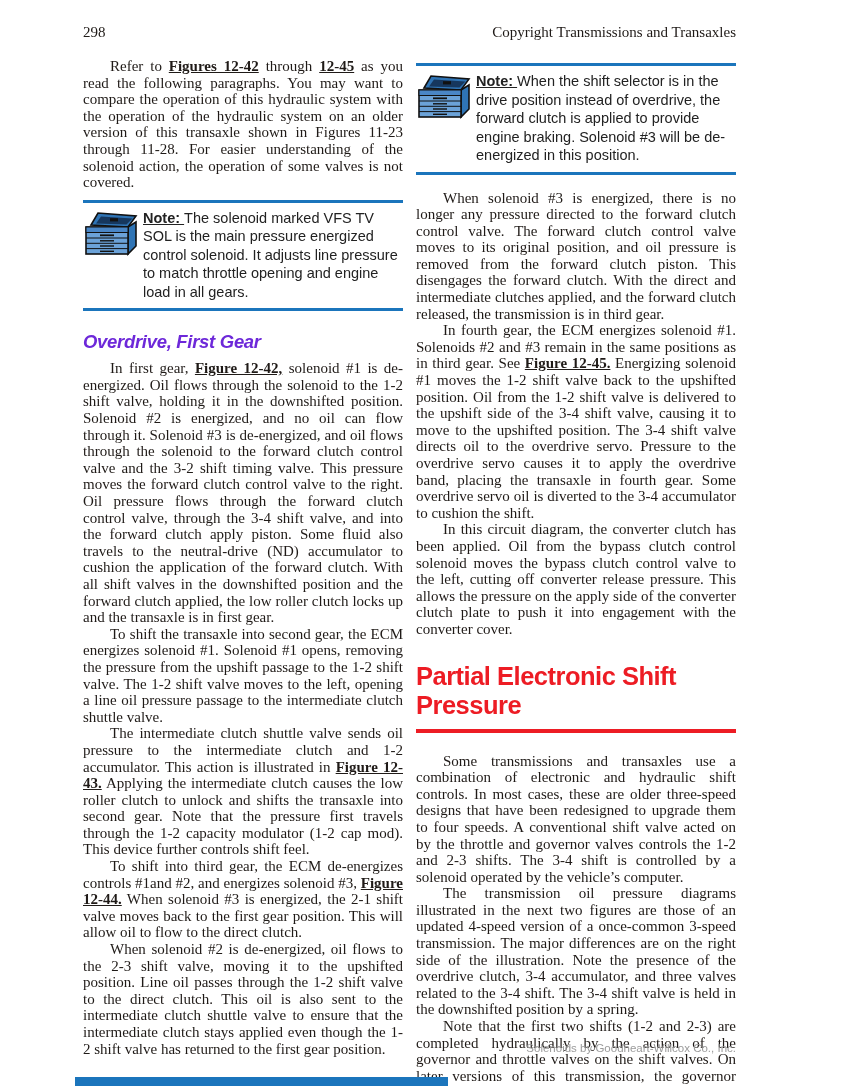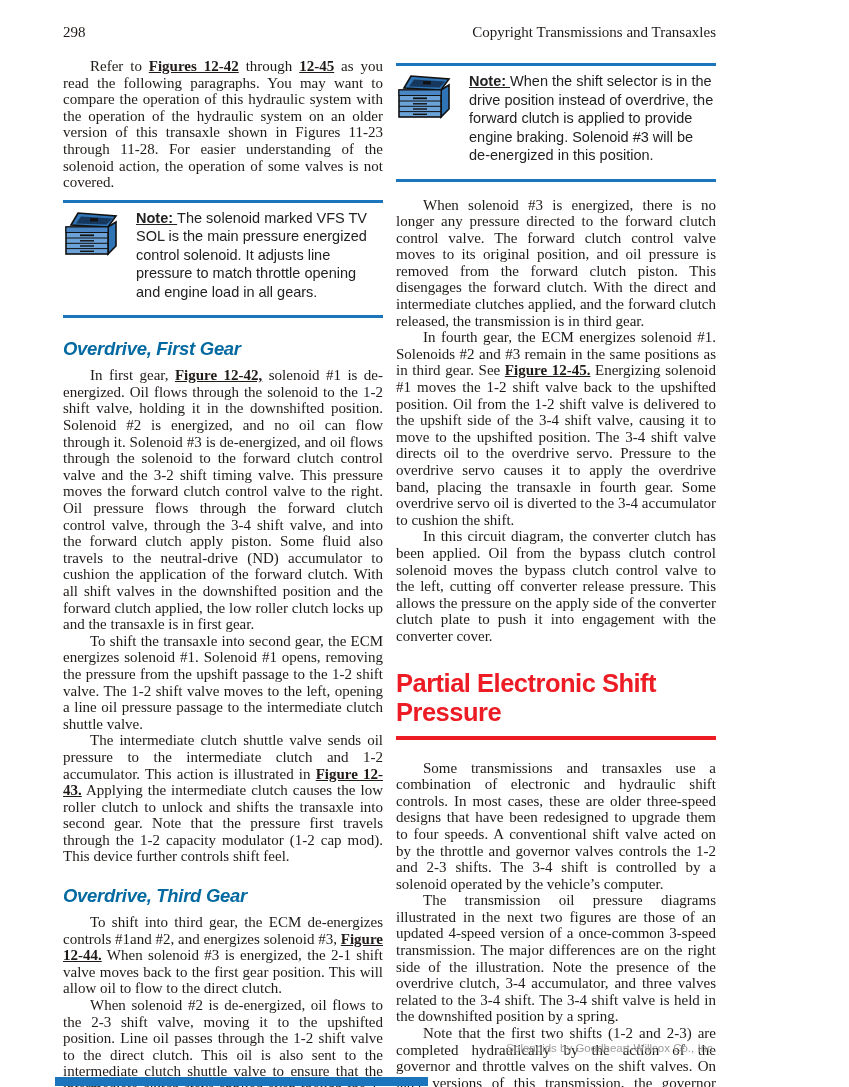--- a/index.html
+++ b/index.html
@@ -3,20 +3,21 @@
 <meta charset="utf-8">
 <style>
   html,body{margin:0;padding:0;background:#ffffff;}
   .page{
     position:relative;
     width:772px;height:1087px;
     background:#ffffff;
     overflow:hidden;
     color:#1f1a17;
     font-family:"Liberation Serif", serif;
+    margin-left:20px;
   }
   .page-header{
     display:flex;justify-content:space-between;align-items:baseline;
     padding:24px 56px 0 63px;
     font-size:15px;
     margin-bottom:17px;
   }
   .columns{
     display:flex;
     gap:13px;
@@ -29,29 +30,29 @@
     font-size:15px;
     line-height:16.6px;
     text-align:justify;
   }
   p.body.indent{text-indent:27px;}
   b{font-weight:bold;text-decoration:underline;}
   h3.subhead{
     font-family:"Liberation Sans", sans-serif;
     font-weight:bold;font-style:italic;
     font-size:18.5px;letter-spacing:-0.3px;
-    color:#0369a1;
+    color:#6d28d9;
     margin:20px 0 7px 0;
   }
   .notebox{
     border-top:3px solid #1b75bc;
     border-bottom:3px solid #1b75bc;
     margin:9px 0 15px 0;
-    padding:6px 0 14px 0;
-    display:flex;align-items:flex-start;gap:13px;
+    padding:6px 0 7px 0;
+    display:flex;align-items:flex-start;
   }
   .notebox.first{margin-top:0;}
   .toolbox{flex:0 0 60px;padding-top:2px;}
   .note-text{
     margin:0;
     font-family:"Liberation Sans", sans-serif;
     font-size:14.5px;line-height:18.5px;
     text-align:left;color:#222;
   }
   h2.red-head{
@@ -111,21 +112,20 @@
         </span>
         <p class="note-text"><b>Note: </b><span>The solenoid marked VFS TV SOL is the main pressure energized control solenoid. It adjusts line pressure to match throttle opening and engine load in all gears.</span></p>
       </div>
 
       <h3 class="subhead">Overdrive, First Gear</h3>
       <p class="body indent"><span>In first gear, </span><b>Figure 12-42,</b><span> solenoid #1 is de-energized. Oil flows through the solenoid to the 1-2 shift valve, holding it in the downshifted position. Solenoid #2 is energized, and no oil can flow through it. Solenoid #3 is de-energized, and oil flows through the solenoid to the forward clutch control valve and the 3-2 shift timing valve. This pressure moves the forward clutch control valve to the right. Oil pressure flows through the forward clutch control valve, through the 3-4 shift valve, and into the forward clutch apply piston. Some fluid also travels to the neutral-drive (ND) accumulator to cushion the application of the forward clutch. With all shift valves in the downshifted position and the forward clutch applied, the low roller clutch locks up and the transaxle is in first gear.</span></p>
 
       <p class="body indent"><span>To shift the transaxle into second gear, the ECM energizes solenoid #1. Solenoid #1 opens, removing the pressure from the upshift passage to the 1-2 shift valve. The 1-2 shift valve moves to the left, opening a line oil pressure passage to the intermediate clutch shuttle valve.</span></p>
       <p class="body indent"><span>The intermediate clutch shuttle valve sends oil pressure to the intermediate clutch and 1-2 accumulator. This action is illustrated in </span><b>Figure 12-43.</b><span> Applying the intermediate clutch causes the low roller clutch to unlock and shifts the transaxle into second gear. Note that the pressure first travels through the 1-2 capacity modulator (1-2 cap mod). This device further controls shift feel.</span></p>
 
-      <h3 class="subhead">Overdrive, Third Gear</h3>
       <p class="body indent"><span>To shift into third gear, the ECM de-energizes controls #1and #2, and energizes solenoid #3, </span><b>Figure 12-44.</b><span> When solenoid #3 is energized, the 2-1 shift valve moves back to the first gear position. This will allow oil to flow to the direct clutch.</span></p>
       <p class="body indent"><span>When solenoid #2 is de-energized, oil flows to the 2-3 shift valve, moving it to the upshifted position. Line oil passes through the 1-2 shift valve to the direct clutch. This oil is also sent to the intermediate clutch shuttle valve to ensure that the intermediate clutch stays applied even though the 1-2 shift valve has returned to the first gear position.</span></p>
 
     </div>
 
     <div class="col col-right">
 
       <div class="notebox first">
         <span class="toolbox">
           <svg width="58" height="45" viewBox="0 0 58 45">

